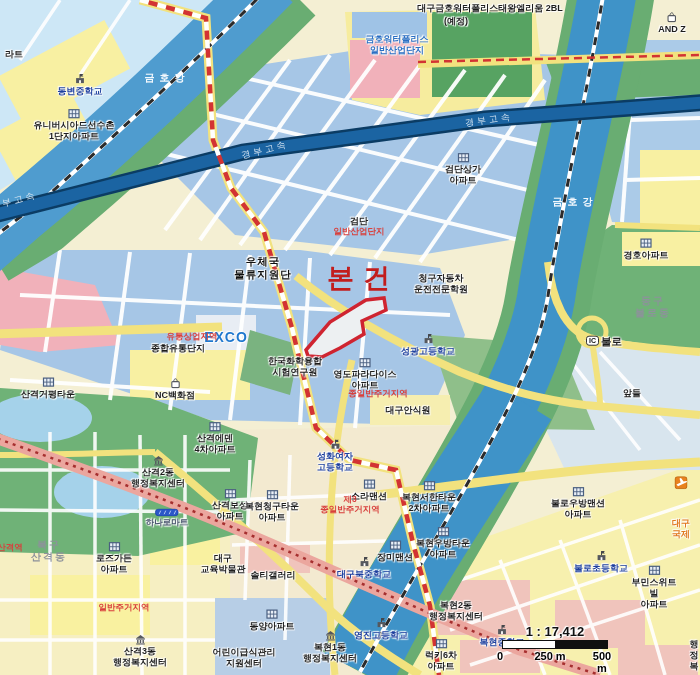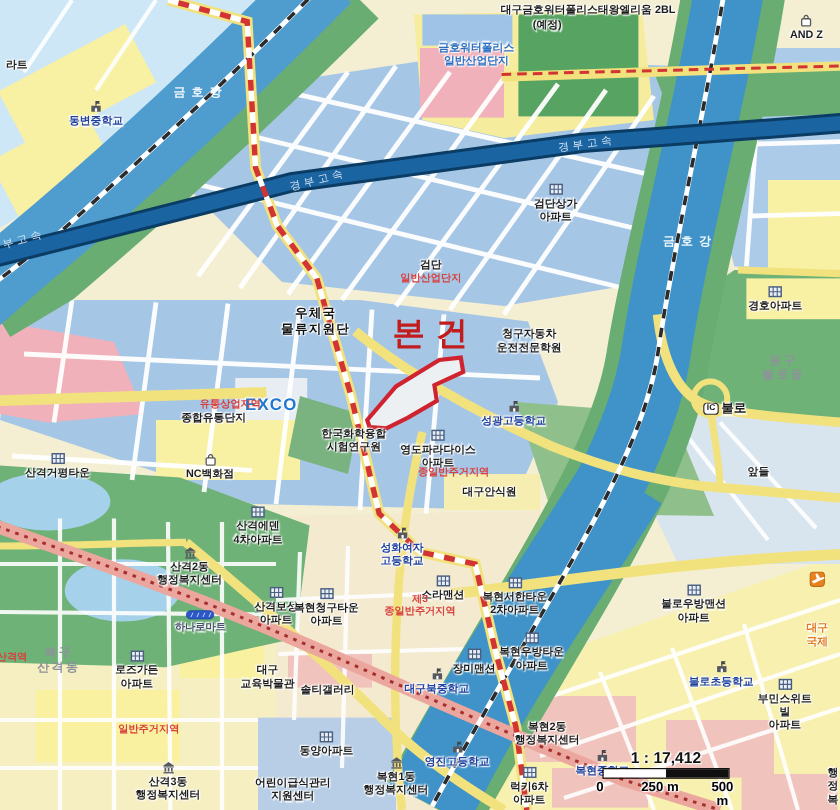--- a/index.html
+++ b/index.html
@@ -215,23 +215,27 @@
     <path d="M418,62 L700,55" stroke="#d23333" stroke-width="2.5" stroke-dasharray="8 5"></path>
     <path d="M140,0 L206,18 L213,140 L231,188 L264,232 L292,328 L316,428 L350,460 L396,470 L413,543 L430,606 L439,675" stroke="#ffffff" stroke-width="4.5" stroke-dasharray="9 9"></path>
     <path d="M140,0 L206,18 L213,140 L231,188 L264,232 L292,328 L316,428 L350,460 L396,470 L413,543 L430,606 L439,675" stroke="#d23333" stroke-width="4.5" stroke-dasharray="9 9" stroke-dashoffset="9"></path>
   </g>
 
   <polygon points="306,350 330,322 366,300 384,298 386,310 362,321 364,334 340,348 322,357 308,356" fill="#edf0f2" stroke="#cf2430" stroke-width="3.5"></polygon>
 </svg>
 
 <div id="label-layer">
       <div class="lbl k-pl" style="left: 14px; top: 54px;"><span>라트</span></div>
-      <div class="lbl k-sch" style="left: 80px; top: 95px;"><svg class="ic" width="13" height="11">
+      <div class="lbl k-sch" style="left: 80px; top: 85px;"><svg class="ic" width="13" height="11">
           <use href="#i-school"></use>
         </svg><span>동변중학교</span></div>
+      <div class="lbl k-pl" style="left: 74px; top: 125px;"><svg class="ic" width="13" height="11">
+          <use href="#i-apt"></use>
+        </svg><span>유니버시아드선수촌
+1단지아파트</span></div>
       <div class="lbl k-riv" style="left: 167px; top: 78px;"><span>금호강</span></div>
       <div class="lbl k-riv" style="left: 575px; top: 202px;"><span>금호강</span></div>
       <div class="lbl k-hwy" style="left: 265px; top: 150px; transform: translate(-50%, -50%) rotate(-14deg);"><span>경부고속</span></div>
       <div class="lbl k-hwy" style="left: 489px; top: 120px; transform: translate(-50%, -50%) rotate(-8deg);"><span>경부고속</span></div>
       <div class="lbl k-hwy" style="left: 14px; top: 201px; transform: translate(-50%, -50%) rotate(-15deg);"><span>경부고속</span></div>
       <div class="lbl k-pl" style="left: 490px; top: 8px;"><span>대구금호워터폴리스태왕엘리움 2BL</span></div>
       <div class="lbl k-pl" style="left: 456px; top: 21px;"><span>(예정)</span></div>
       <div class="lbl k-blueb" style="left: 397px; top: 45px;"><span>금호워터폴리스
 일반산업단지</span></div>
       <div class="lbl k-pl" style="left: 672px; top: 23px;"><svg class="ic" width="13" height="11">

